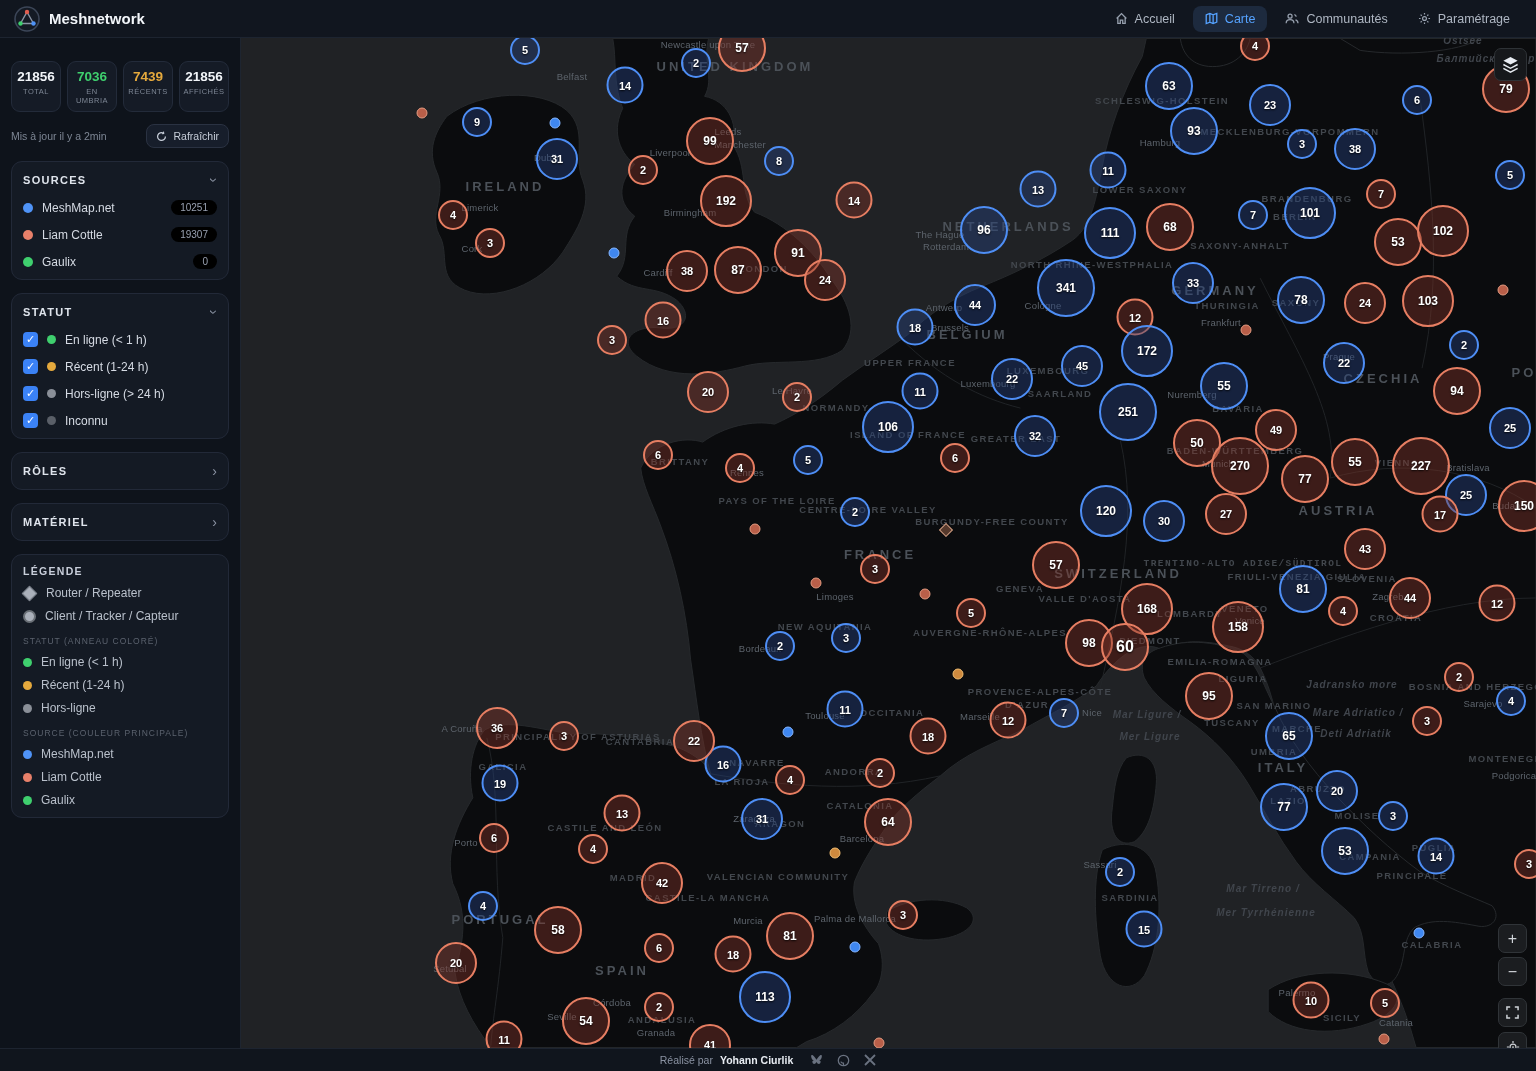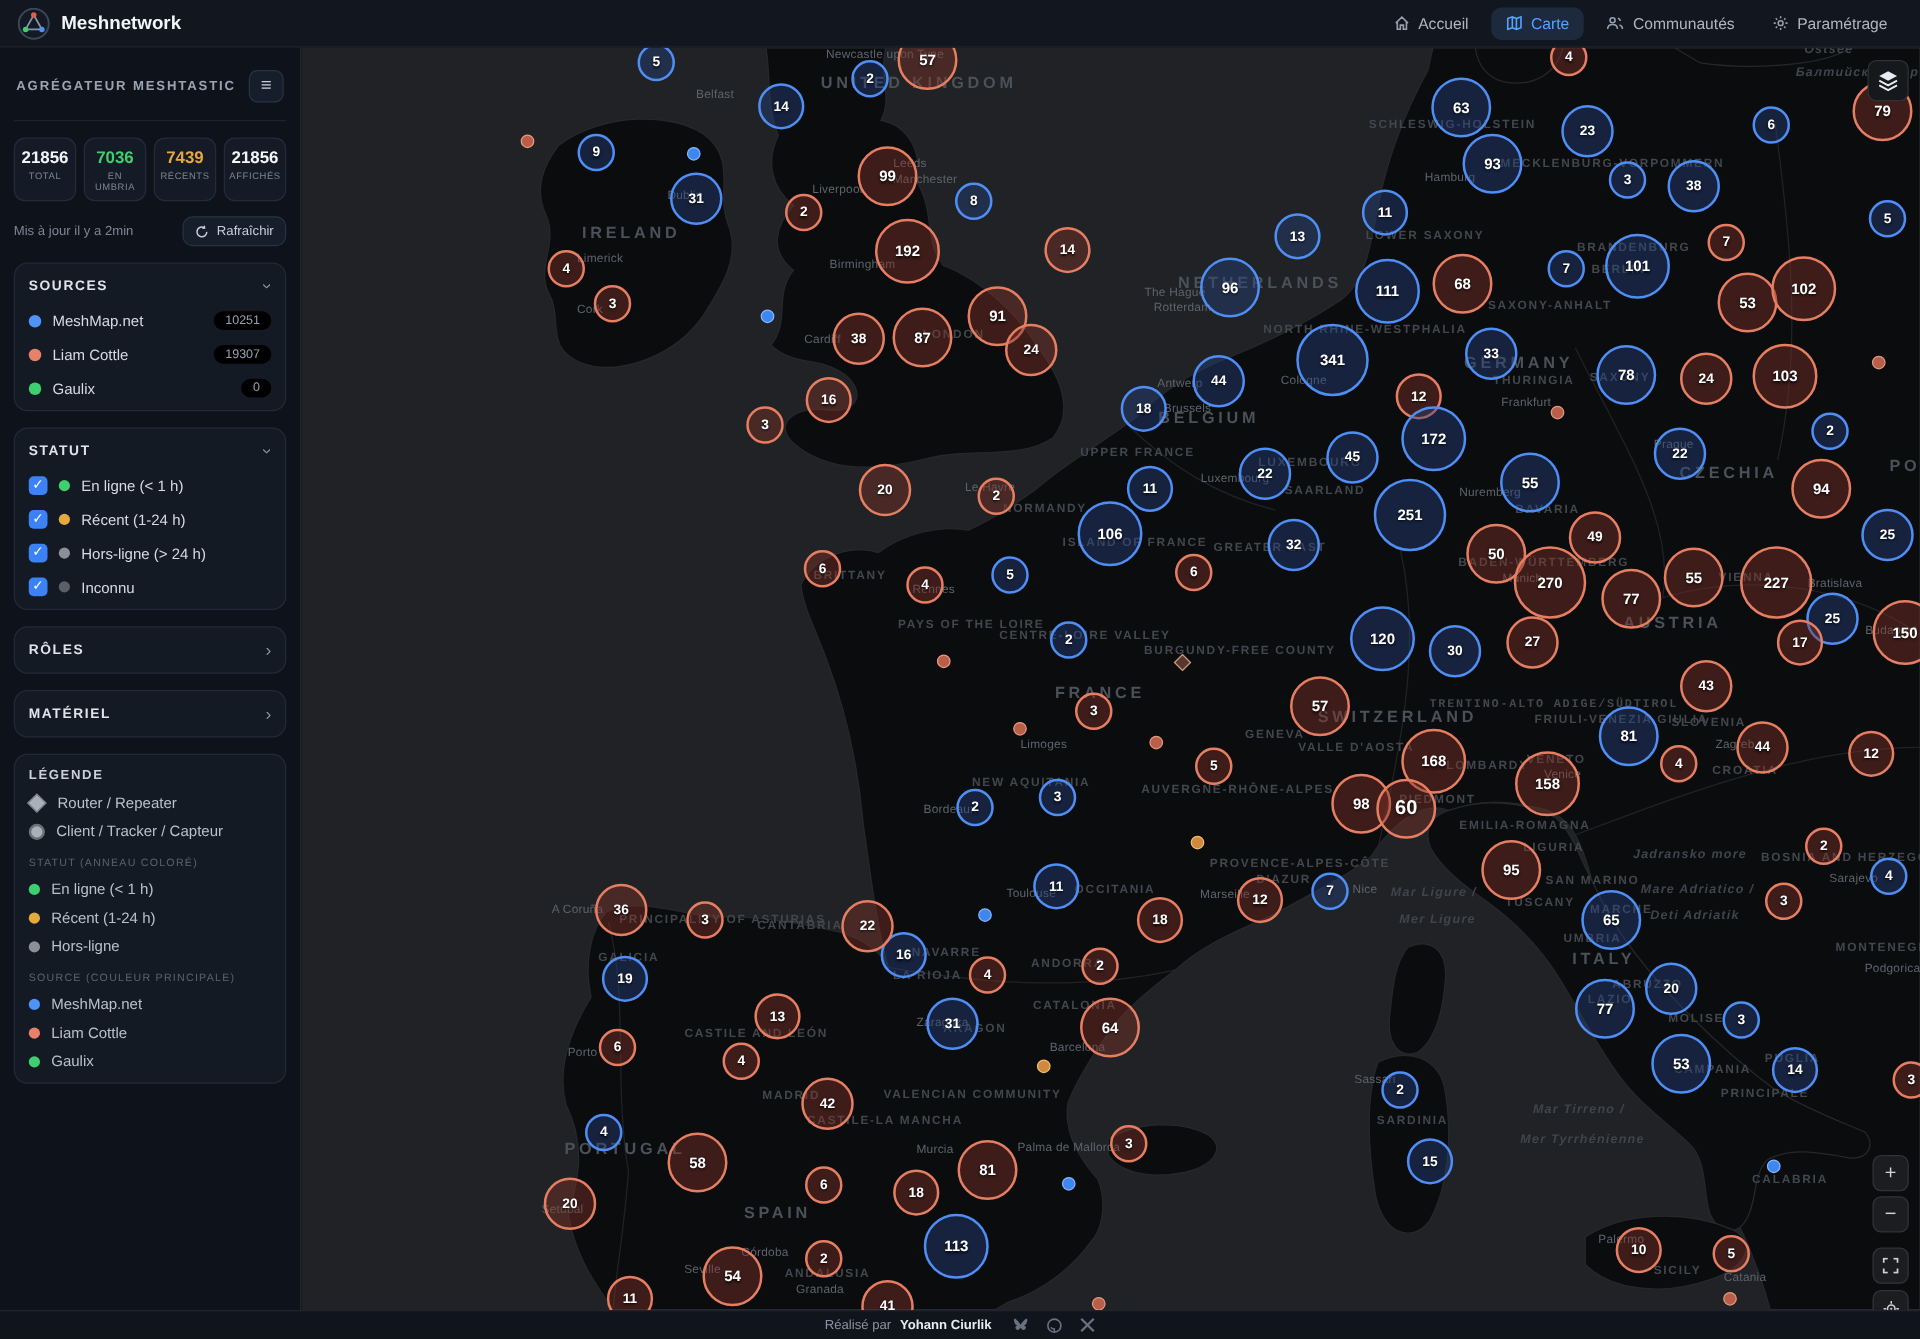--- a/index.html
+++ b/index.html
@@ -151,24 +151,20 @@
       <svg width="13" height="13" viewBox="0 0 16 16" fill="none" stroke-width="1.5">
           <circle cx="8" cy="8" r="2.4"></circle>
           <path d="M8 1.2 V3.2 M8 12.8 V14.8 M1.2 8 H3.2 M12.8 8 H14.8 M3.2 3.2 L4.6 4.6 M11.4 11.4 L12.8 12.8 M12.8 3.2 L11.4 4.6 M4.6 11.4 L3.2 12.8"></path>
         </svg>
       <span>Paramétrage</span>
     </div>
   </div>
 </div>
 
 <div class="sidebar">
-  <div class="sb-titlerow">
-    <span class="sb-title">AGRÉGATEUR MESHTASTIC</span>
-    <div class="burger">≡</div>
-  </div>
 
 
   <div class="stats">
     <div class="stat">
       <div class="v">21856</div>
       <div class="l">TOTAL</div>
     </div>
     <div class="stat green">
       <div class="v">7036</div>
       <div class="l">EN UMBRIA</div>
@@ -332,21 +328,21 @@
     </g>
   </svg>
   <div id="label-layer" style="position:absolute;left:0;top:0;width:100%;height:100%;">
       <span class="mlabel lg" style="left: 264px; top: 148px;">IRELAND</span>
       <span class="mlabel lg" style="left: 494px; top: 28px;">UNITED KINGDOM</span>
       <span class="mlabel lg" style="left: 767px; top: 188px;">NETHERLANDS</span>
       <span class="mlabel lg" style="left: 726px; top: 296px;">BELGIUM</span>
       <span class="mlabel lg" style="left: 974px; top: 252px;">GERMANY</span>
       <span class="mlabel lg" style="left: 639px; top: 516px;">FRANCE</span>
       <span class="mlabel lg" style="left: 1142px; top: 340px;">CZECHIA</span>
-      <span class="mlabel lg" style="left: 1097px; top: 460px;">AUSTRIA</span>
+      <span class="mlabel lg" style="left: 1097px; top: 472px;">AUSTRIA</span>
       <span class="mlabel lg" style="left: 877px; top: 535px;">SWITZERLAND</span>
       <span class="mlabel lg" style="left: 381px; top: 932px;">SPAIN</span>
       <span class="mlabel lg" style="left: 259px; top: 881px;">PORTUGAL</span>
       <span class="mlabel lg" style="left: 1042px; top: 729px;">ITALY</span>
       <span class="mlabel lg" style="left: 1307px; top: 334px;">POLAND</span>
       <span class="mlabel md" style="left: 921px; top: 62px;">SCHLESWIG-HOLSTEIN</span>
       <span class="mlabel md" style="left: 1049px; top: 93px;">MECKLENBURG-VORPOMMERN</span>
       <span class="mlabel md" style="left: 899px; top: 151px;">LOWER SAXONY</span>
       <span class="mlabel md" style="left: 1066px; top: 160px;">BRANDENBURG</span>
       <span class="mlabel md" style="left: 1054px; top: 178px;">BERLIN</span>

